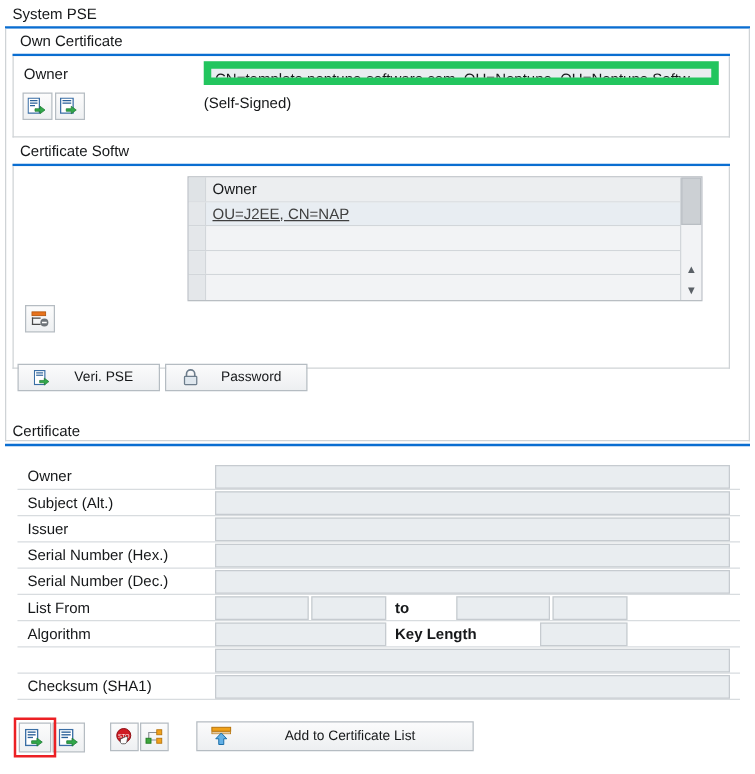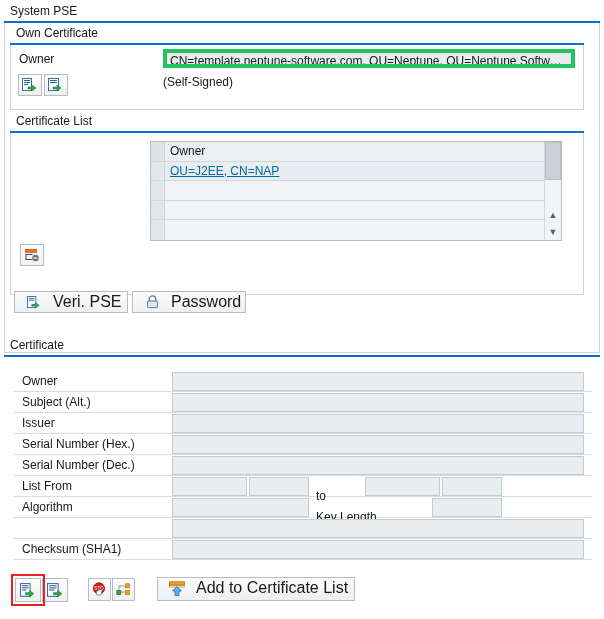--- a/index.html
+++ b/index.html
@@ -70,21 +70,21 @@
   .field-label {
     position: absolute;
     font-size: 12px;
     color: #16181a;
     line-height: 18px;
     white-space: nowrap;
   }
   .ro-input {
     position: absolute;
     background: #e9edf0;
-    border: 4px solid #22c55e;
+    border: 6px solid #22c55e;
     box-sizing: border-box;
     height: 19px;
     line-height: 17px;
     font-size: 12px;
     color: #16181a;
     padding: 0 3px;
     overflow: hidden;
     white-space: nowrap;
   }
   .ro-input.underlined {
@@ -106,21 +106,22 @@
   }
   .icon-btn svg { display: block; }
 
   .text-btn {
     position: absolute;
     box-sizing: border-box;
     border: 1px solid #b5bcc2;
     background: linear-gradient(#fbfbfc, #edeff1);
     height: 22px;
     display: flex;
-    font-size: 16px;
+    align-items: center;
+    font-size: 11px;
     color: #16181a;
     white-space: nowrap;
   }
   .text-btn .btn-ico {
     width: 22px;
     display: flex;
     align-items: center;
     justify-content: center;
     flex: 0 0 auto;
     margin-left: 2px;
@@ -171,21 +172,21 @@
     box-sizing: border-box;
     border-right: 1px solid #d2d6da;
     background: #e4e7ea;
   }
   .tbl-cell {
     flex: 1 1 auto;
     box-sizing: border-box;
     padding: 0 5px;
     line-height: 18px;
     font-size: 12px;
-    color: #0369a1;
+    color: #404040;
     background: #f2f3f5;
     overflow: hidden;
     white-space: nowrap;
   }
   .tbl-head .tbl-sel { background: #dfe3e6; }
   .tbl-head .tbl-cell {
     background: #eceef0;
     color: #16181a;
   }
   .tbl-row.data .tbl-cell {
@@ -247,25 +248,26 @@
   .det-fld {
     position: absolute;
     top: 1px;
     height: 19px;
     background: #e9edf0;
     border: 1px solid #c6cbd0;
     box-sizing: border-box;
   }
   .det-mid {
     position: absolute;
-    top: 12px;
+    top: 2px;
     font-size: 12px;
     line-height: 17px;
     color: #16181a;
     white-space: nowrap;
+    font-weight: bold;
   }
 
   
   #focus-highlight {
     position: absolute;
     border: 2px solid #ec2024;
     box-sizing: border-box;
     pointer-events: none;
   }
 </style>
@@ -308,21 +310,21 @@
           <path d="M5 9 h4 v-2 l4 3 -4 3 v-2 h-4 z" fill="#31a84a" stroke="#1d7a33" stroke-width="0.6"></path>
         </svg>
       </span>
     </button>
 
     <div class="field-label" style="left:152px; top:28px;">(Self-Signed)</div>
   </div>
 </div>
 
 <div class="group" id="cert-list">
-  <div class="group-title">Certificate List</div>
+  <div class="group-title">Certificate Softw</div>
   <div class="group-rule"></div>
   <div class="group-body">
 
     <div id="cert-table">
       <div class="tbl-main">
         <div class="tbl-row tbl-head">
           <div class="tbl-sel"></div>
           <div class="tbl-cell">Owner</div>
         </div>
         <div class="tbl-row data">
@@ -483,21 +485,21 @@
     <svg width="16" height="15" viewBox="0 0 16 15">
       <path d="M3 10 L3 4 L11 4" fill="none" stroke="#8a8f94" stroke-width="0.9"></path>
       <path d="M3 10 L9 10" fill="none" stroke="#8a8f94" stroke-width="0.9"></path>
       <rect x="0.8" y="8.6" width="4" height="4" fill="#3da63d" stroke="#1f7a1f" stroke-width="0.7"></rect>
       <rect x="9.4" y="1.8" width="4" height="4" fill="#f0a11a" stroke="#b5720a" stroke-width="0.7"></rect>
       <rect x="9.4" y="8.6" width="4" height="4" fill="#f0a11a" stroke="#b5720a" stroke-width="0.7"></rect>
     </svg>
   </span>
 </button>
 
-<button class="text-btn" style="left:157px; top:577px; width:198px; height:24px;">
+<button class="text-btn" style="left:157px; top:577px; width:222px; height:24px;">
   <span class="btn-ico">
     <svg width="18" height="16" viewBox="0 0 18 16">
       <rect x="1.5" y="0.8" width="15" height="3.2" fill="#f0a11a" stroke="#b5720a" stroke-width="0.8"></rect>
       <rect x="1.5" y="4.6" width="15" height="1.4" fill="#ffffff" stroke="#b5720a" stroke-width="0.6"></rect>
       <path d="M9 5.4 l4.4 4.6 h-2.4 v4.6 h-4 v-4.6 h-2.4 z" fill="#63b0e6" stroke="#1a6ea8" stroke-width="0.8"></path>
     </svg>
   </span>
   <span class="btn-lbl">Add to Certificate List</span>
 </button>
 

